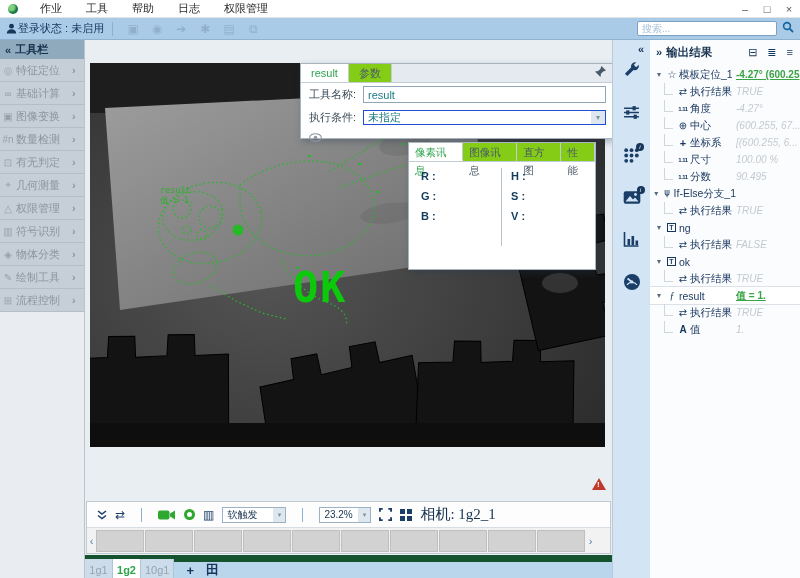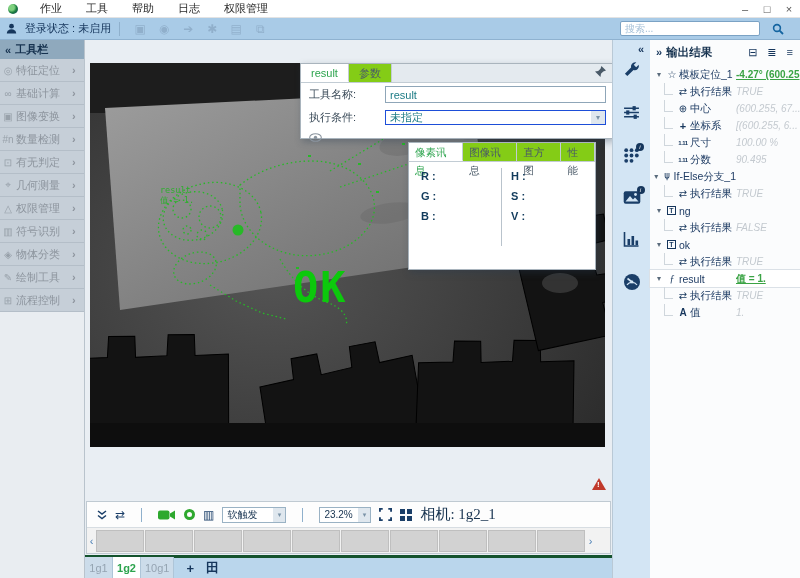--- a/index.html
+++ b/index.html
@@ -12,24 +12,24 @@
               display:flex; align-items:center; border-bottom:1px solid #e3e3e3; }
   #logo { width:10px; height:10px; border-radius:50%; margin:0 10px 0 8px;
           background:radial-gradient(circle at 35% 35%, #7ed17e 0 30%, #1d7f3f 55%, #123c63 100%); }
   .menu-item { padding:0 12px; color:#2b2b2b; font-size:11px; cursor:default; }
   #win-controls { margin-left:auto; display:flex; align-items:center; }
   .winbtn { width:22px; text-align:center; color:#555; font-size:11px; }
 
   
   #toolbar { position:absolute; left:0; top:18px; width:800px; height:22px; background:#a9cbe7;
              display:flex; align-items:center; border-bottom:1px solid #8fb2d0; }
-  #login { display:flex; align-items:center; gap:8px; color:#16365c; padding-left:6px; font-size:11px; }
+  #login { display:flex; align-items:center; gap:1px; color:#16365c; padding-left:6px; font-size:11px; }
   .vdiv { width:1px; height:14px; background:#8fb0cc; margin:0 8px; }
   .tb-ico { width:24px; text-align:center; color:#7d99b5; opacity:.55; font-size:12px; }
-  #search-wrap { margin-left:auto; display:flex; align-items:center; gap:12px; padding-right:16px; }
+  #search-wrap { margin-left:auto; display:flex; gap:5px; padding-right:6px; }
   #search-input { width:140px; height:15px; border:1px solid #7ba2c4; border-radius:2px; font-size:10px;
                   padding:0 4px; color:#456; background:#fff; }
   #search-input::placeholder { color:#a5c0d8; }
 
   
   #sidebar { position:absolute; left:0; top:40px; width:85px; height:538px; background:#e9edf1;
              border-right:1px solid #b9c3cc; }
   #sidebar-header { height:19px; background:#8fa9bd; color:#16324f; font-weight:bold; font-size:11px;
                     display:flex; align-items:center; gap:4px; padding-left:5px; }
   .side-item { height:23px; background:#c6cfd8; border-bottom:1px solid #b4bec8;
@@ -49,21 +49,21 @@
 
   
   .fpanel { position:absolute; background:#fff; border:1px solid #a9b4bd;
             box-shadow:2px 3px 7px rgba(40,60,80,.35); }
   .ptabs { display:flex; background:#e4eaef; border-bottom:1px solid #c2ccd4; height:19px; }
   .ptab { padding:0 10px; line-height:18px; font-size:11px; color:#4a5a68; background:#84cc16;
           border-right:1px solid #c2ccd4; }
   .ptab.active { background:#fff; color:#2da44e; border-bottom:1px solid #fff; }
   #result-panel { left:300px; top:63px; width:313px; height:76px; }
   #result-panel .pin { margin-left:auto; padding:2px 6px 0 0; }
-  .frow { display:flex; align-items:center; gap:22px; padding:3px 6px 4px 8px; }
+  .frow { display:flex; align-items:center; gap:0; padding:3px 6px 4px 8px; }
   .flabel { width:54px; color:#3a4a58; font-size:11px; }
   .fld { flex:1; height:17px; border:1px solid #8fa6b8; font-size:11px; color:#1c7b85; padding:0 4px; background:#fff; }
   .fsel { flex:1; height:15px; border:1px solid #1d4ed8; font-size:11px; color:#1c7b85;
           display:flex; align-items:center; padding-left:4px; background:#fff; position:relative; }
   .fsel .dd { position:absolute; right:0; top:0; width:14px; height:100%; background:#dfe7ee;
               color:#7b93a8; font-size:8px; display:flex; align-items:center; justify-content:center; }
   .eye-row { padding:3px 0 0 8px; }
 
   #pixel-panel { left:408px; top:142px; width:188px; height:128px; }
   #pixel-panel .ptab { padding:0 6px; font-size:10.5px; }
@@ -84,21 +84,21 @@
   .sel-sm .dd { width:12px; height:100%; margin-left:auto; background:#dfe7ee; color:#7b93a8;
                 font-size:7px; display:flex; align-items:center; justify-content:center; }
   #trigger-select { width:64px; } #zoom-select { width:52px; }
   #camera-label { color:#16324f; font-size:15px;font-family:Liberation Serif, serif; }
   #filmstrip { display:flex; align-items:center; height:26px; background:#f2f2f2; border-top:1px solid #d7dde2; }
   .fs-chev { width:9px; color:#4a7fb5; font-size:11px; text-align:center; }
   .thumb { width:48px; height:22px; background:#d2d2d2; border:1px solid #bfbfbf; margin-right:1px; }
 
   
   #tabbar { position:absolute; left:85px; top:555px; width:527px; height:23px; background:#bad6ec;
-            display:flex; align-items:center; border-top:3px solid #14532d; }
+            display:flex; align-items:center; border-top:7px solid #14532d; }
   .btab { min-width:28px; height:22px; line-height:22px; text-align:center; padding:0 4px;
           background:#ccdcea; color:#95a4b2; font-size:11px; border-right:1px solid #aec5d8; }
   .btab.active { background:#fff; color:#2da44e; font-weight:bold; }
   #tab-add, #tab-grid { margin-left:12px; color:#16365c; font-weight:bold; font-size:13px; }
 
   
   #iconstrip { position:absolute; left:612px; top:40px; width:38px; height:538px; background:#d3e5f4;
                border-left:1px solid #b9c9d6; display:flex; flex-direction:column; align-items:center; }
   #strip-collapse { align-self:flex-end; padding:3px 6px 6px 0; color:#16365c; font-weight:bold; }
   .strip-ico { position:relative; margin-bottom:24px; }
@@ -500,20 +500,26 @@
         <span class="tval link">-4.27° (600.25</span>
       </div>
       <div class="trow child">
         <span class="conn"></span>
         <span class="tic">⇄</span>
         <span class="tlab">执行结果</span>
         <span class="tval dim">TRUE</span>
       </div>
       <div class="trow child">
         <span class="conn"></span>
+        <span class="tic ic-num">1.11</span>
+        <span class="tlab">角度</span>
+        <span class="tval dim">-4.27°</span>
+      </div>
+      <div class="trow child">
+        <span class="conn"></span>
         <span class="tic">⊕</span>
         <span class="tlab">中心</span>
         <span class="tval dim">(600.255, 67...</span>
       </div>
       <div class="trow child">
         <span class="conn"></span>
         <span class="tic ic-coord">+</span>
         <span class="tlab">坐标系</span>
         <span class="tval dim">[(600.255, 6...</span>
       </div>

